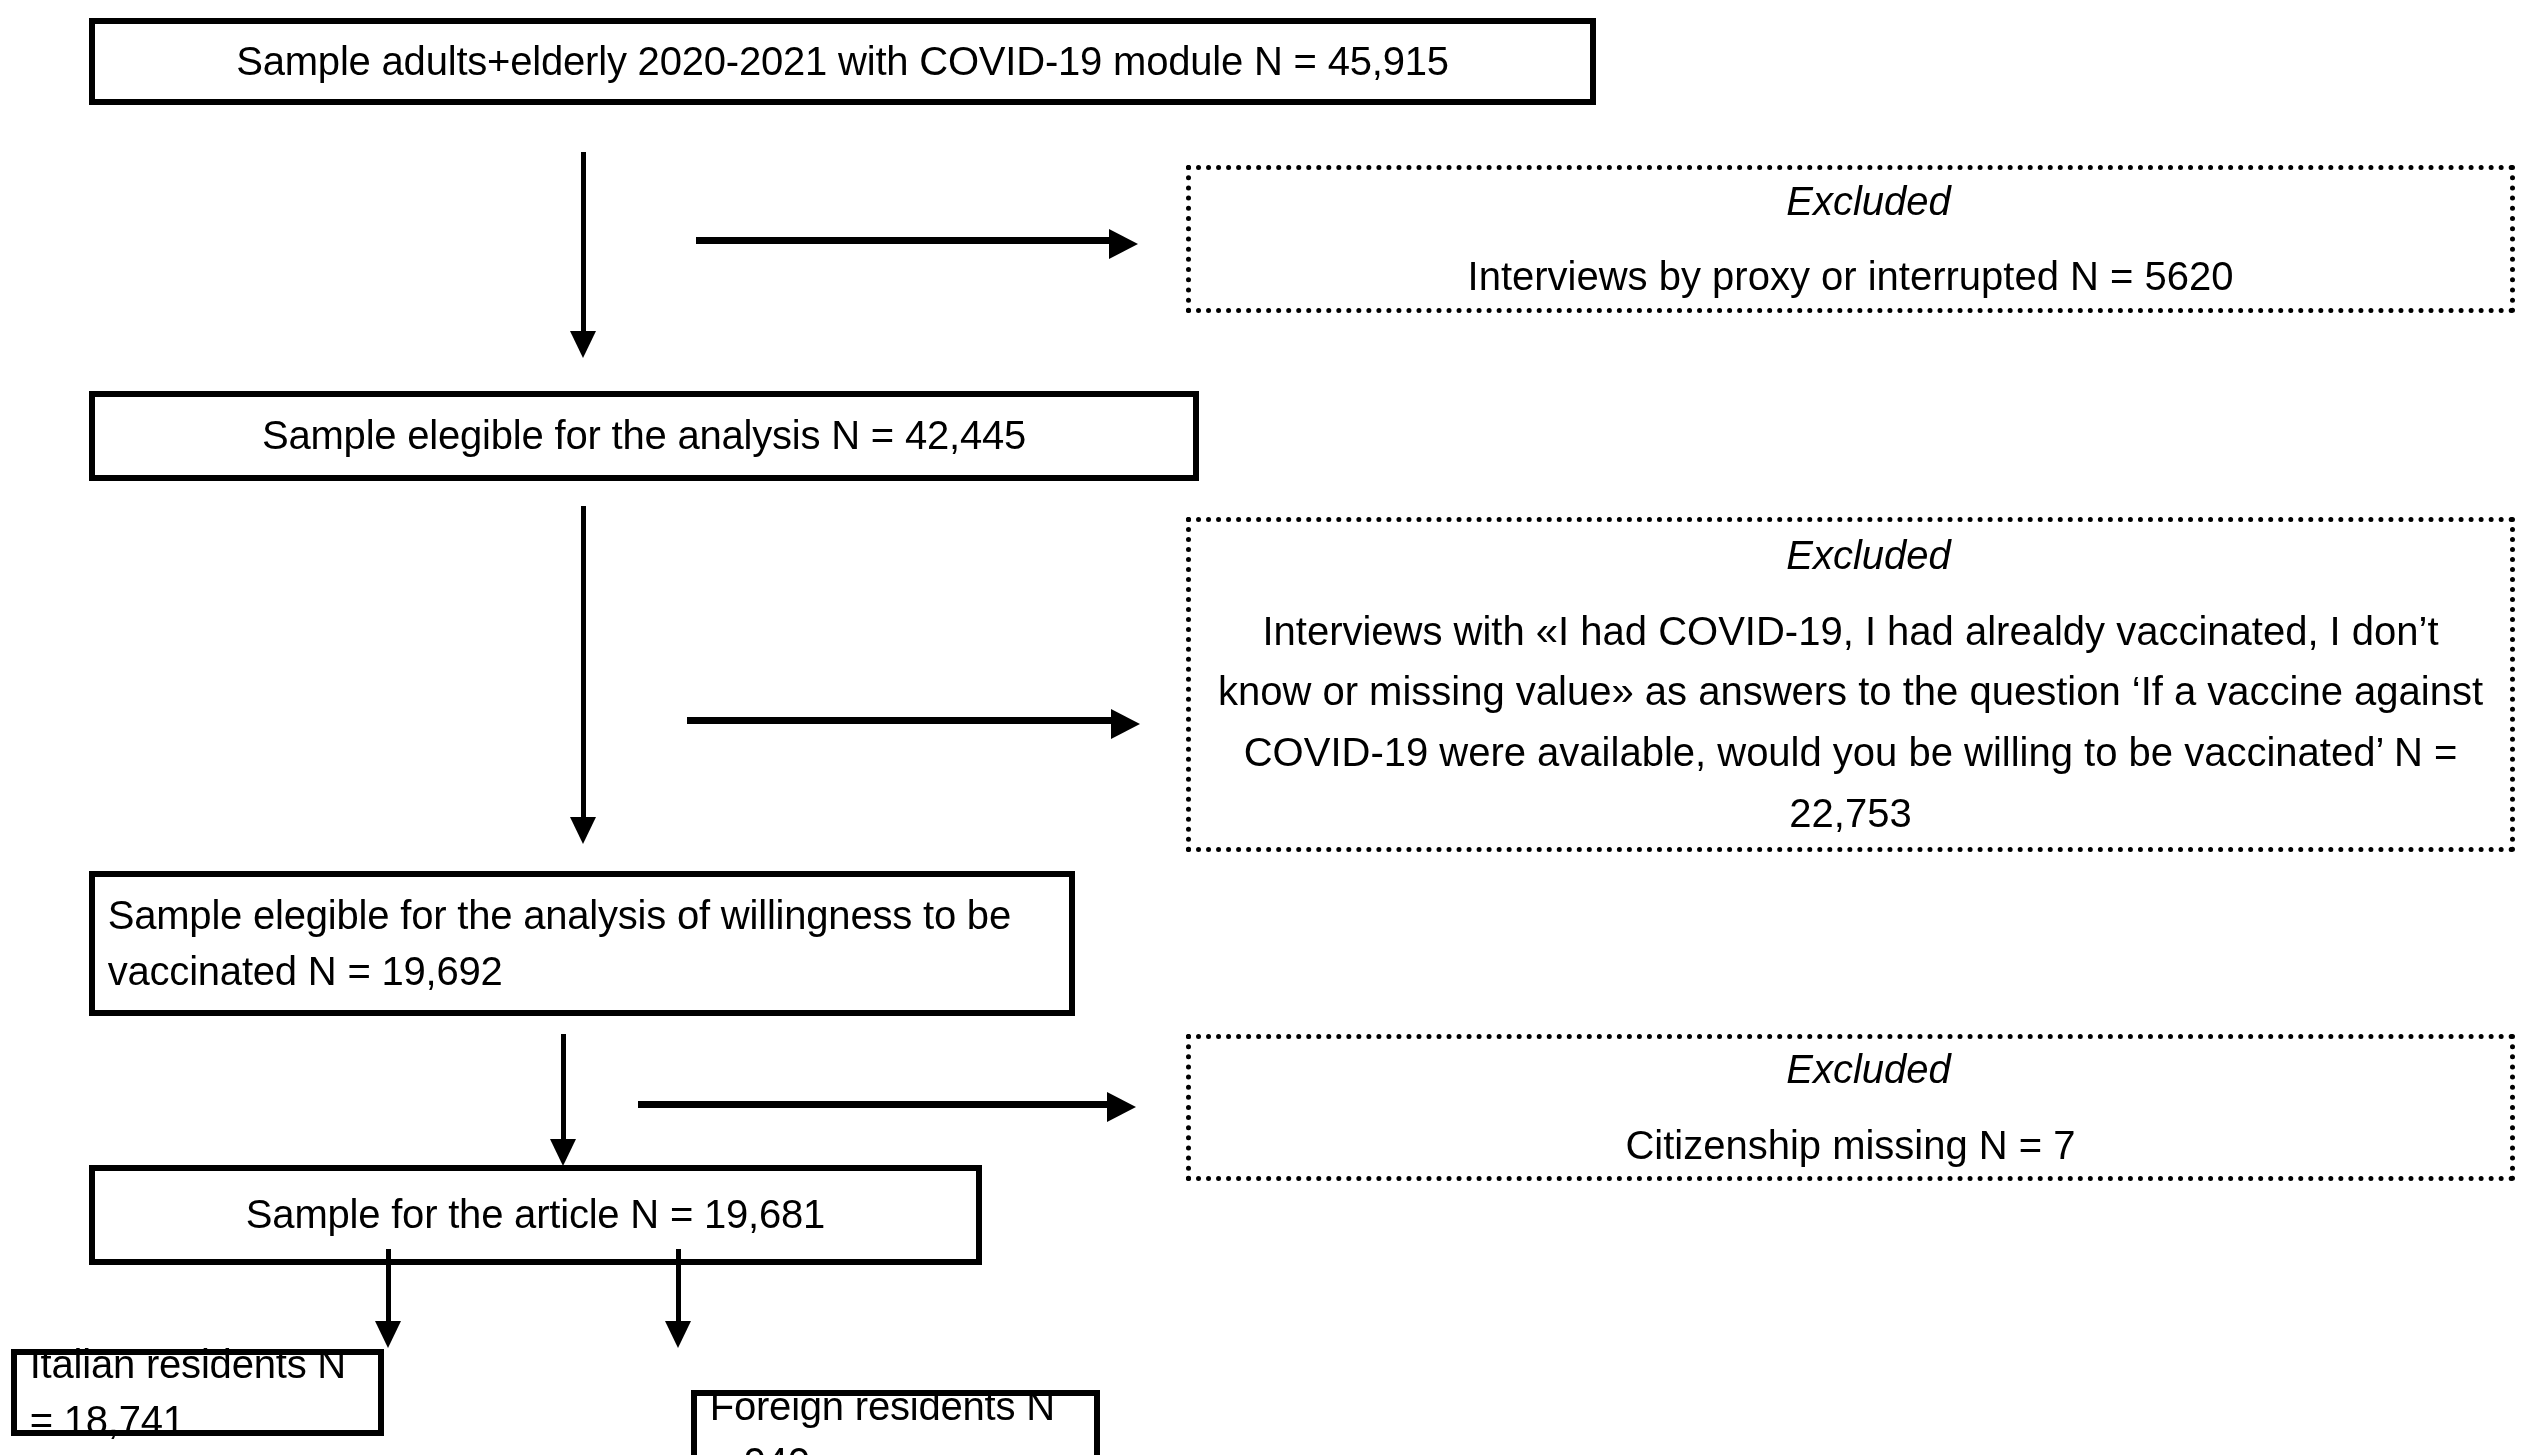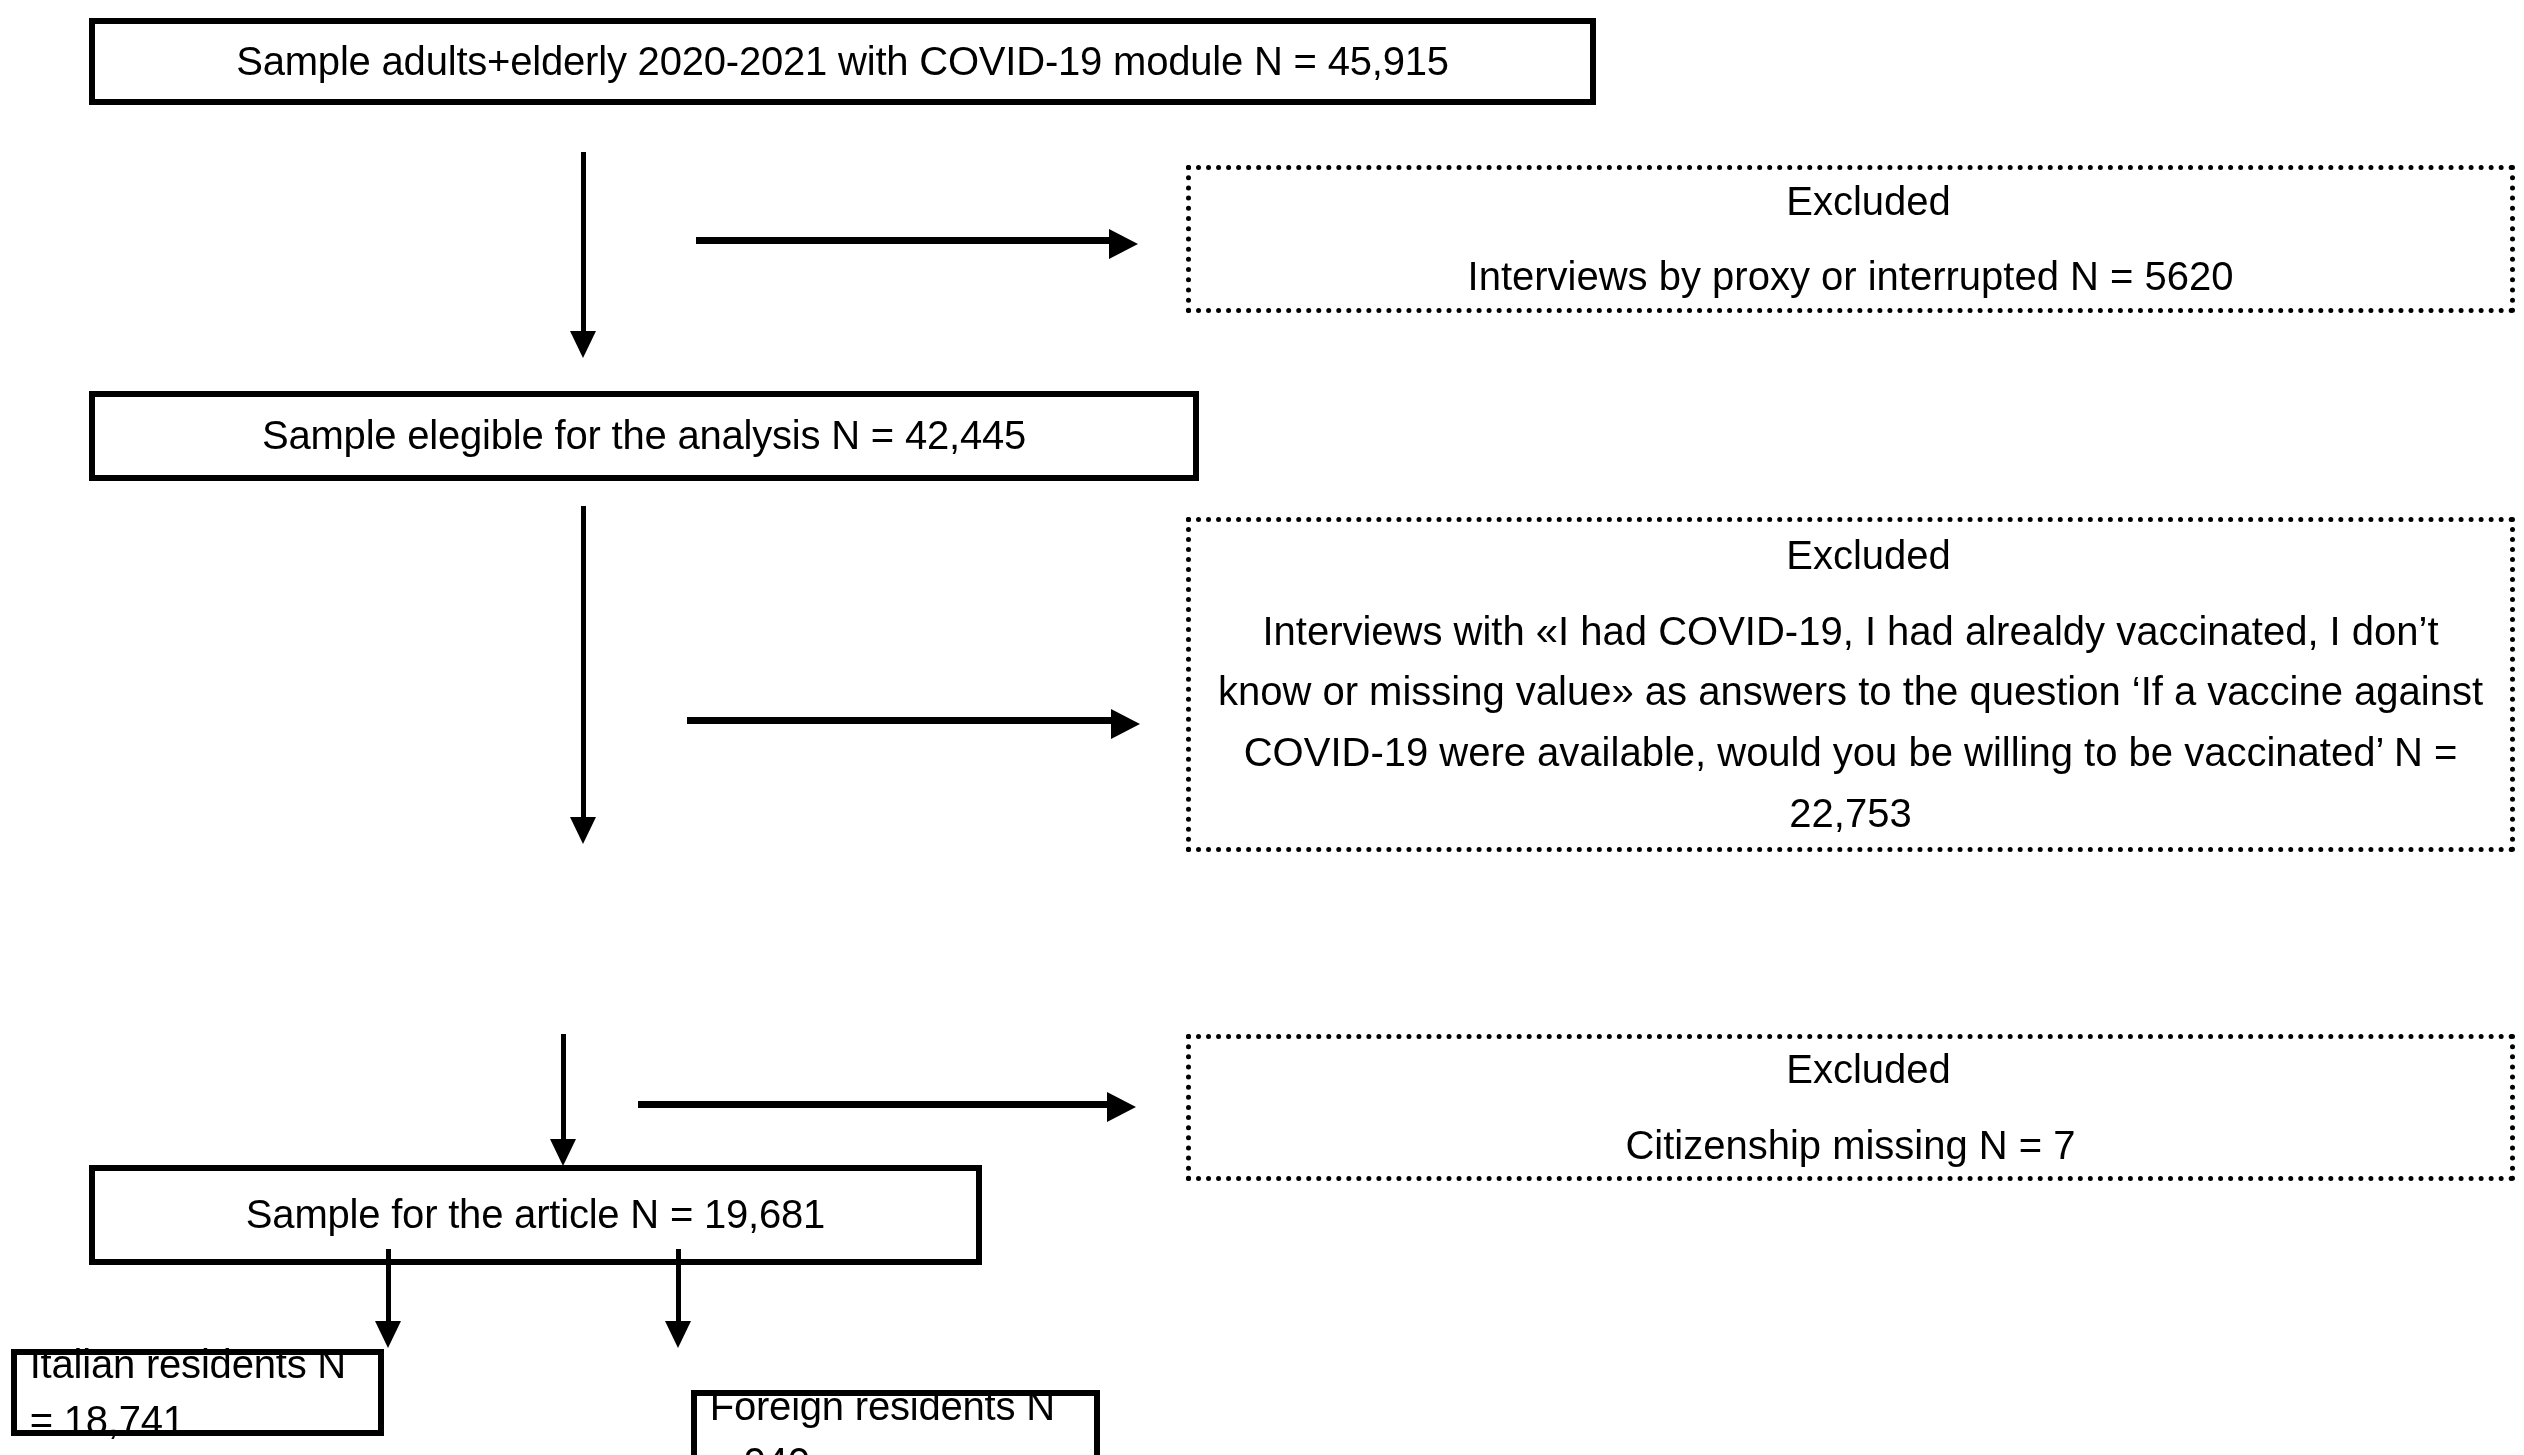--- a/index.html
+++ b/index.html
@@ -42,20 +42,21 @@
     display: flex;
     flex-direction: column;
     align-items: center;
     justify-content: center;
     text-align: center;
     font-size: 40px;
     line-height: 1.52;
     padding: 7.2px 23.5px;
   }
   .excluded .ex-title {
+    font-style: italic;
     margin-bottom: 14.5px;
     margin-left: 36px;
   }
   .excluded .ex-body {
     font-style: normal;
   }
 
   
   .vline {
     position: absolute;
@@ -112,20 +113,23 @@
   <div class="vhead" style="left:570px; top:817px;"></div>
 
   <div class="hline" style="left:687px; top:717px; width:425px;"></div>
   <div class="hhead" style="left:1111px; top:709px;"></div>
 
   <div class="excluded" style="left:1186px; top:517px; width:1329px; height:335px;">
     <span class="ex-title">Excluded</span>
     <span class="ex-body">Interviews with «I had COVID-19, I had alrealdy vaccinated, I don’t know or missing value» as answers to the question ‘If a vaccine against COVID-19 were available, would you be willing to be vaccinated’ N = 22,753</span>
   </div>
 
+  <div class="node" style="left:89px; top:871px; width:986px; height:145px;">
+    <span>Sample elegible for the analysis of willingness to be vaccinated N = 19,692</span>
+  </div>
 
   <div class="vline" style="left:561px; top:1034px; height:107px;"></div>
   <div class="vhead" style="left:550px; top:1139px;"></div>
 
   <div class="hline" style="left:638px; top:1101px; width:470px;"></div>
   <div class="hhead" style="left:1107px; top:1092px;"></div>
 
   <div class="excluded" style="left:1186px; top:1034px; width:1329px; height:147px;">
     <span class="ex-title">Excluded</span>
     <span class="ex-body">Citizenship missing N = 7</span>

